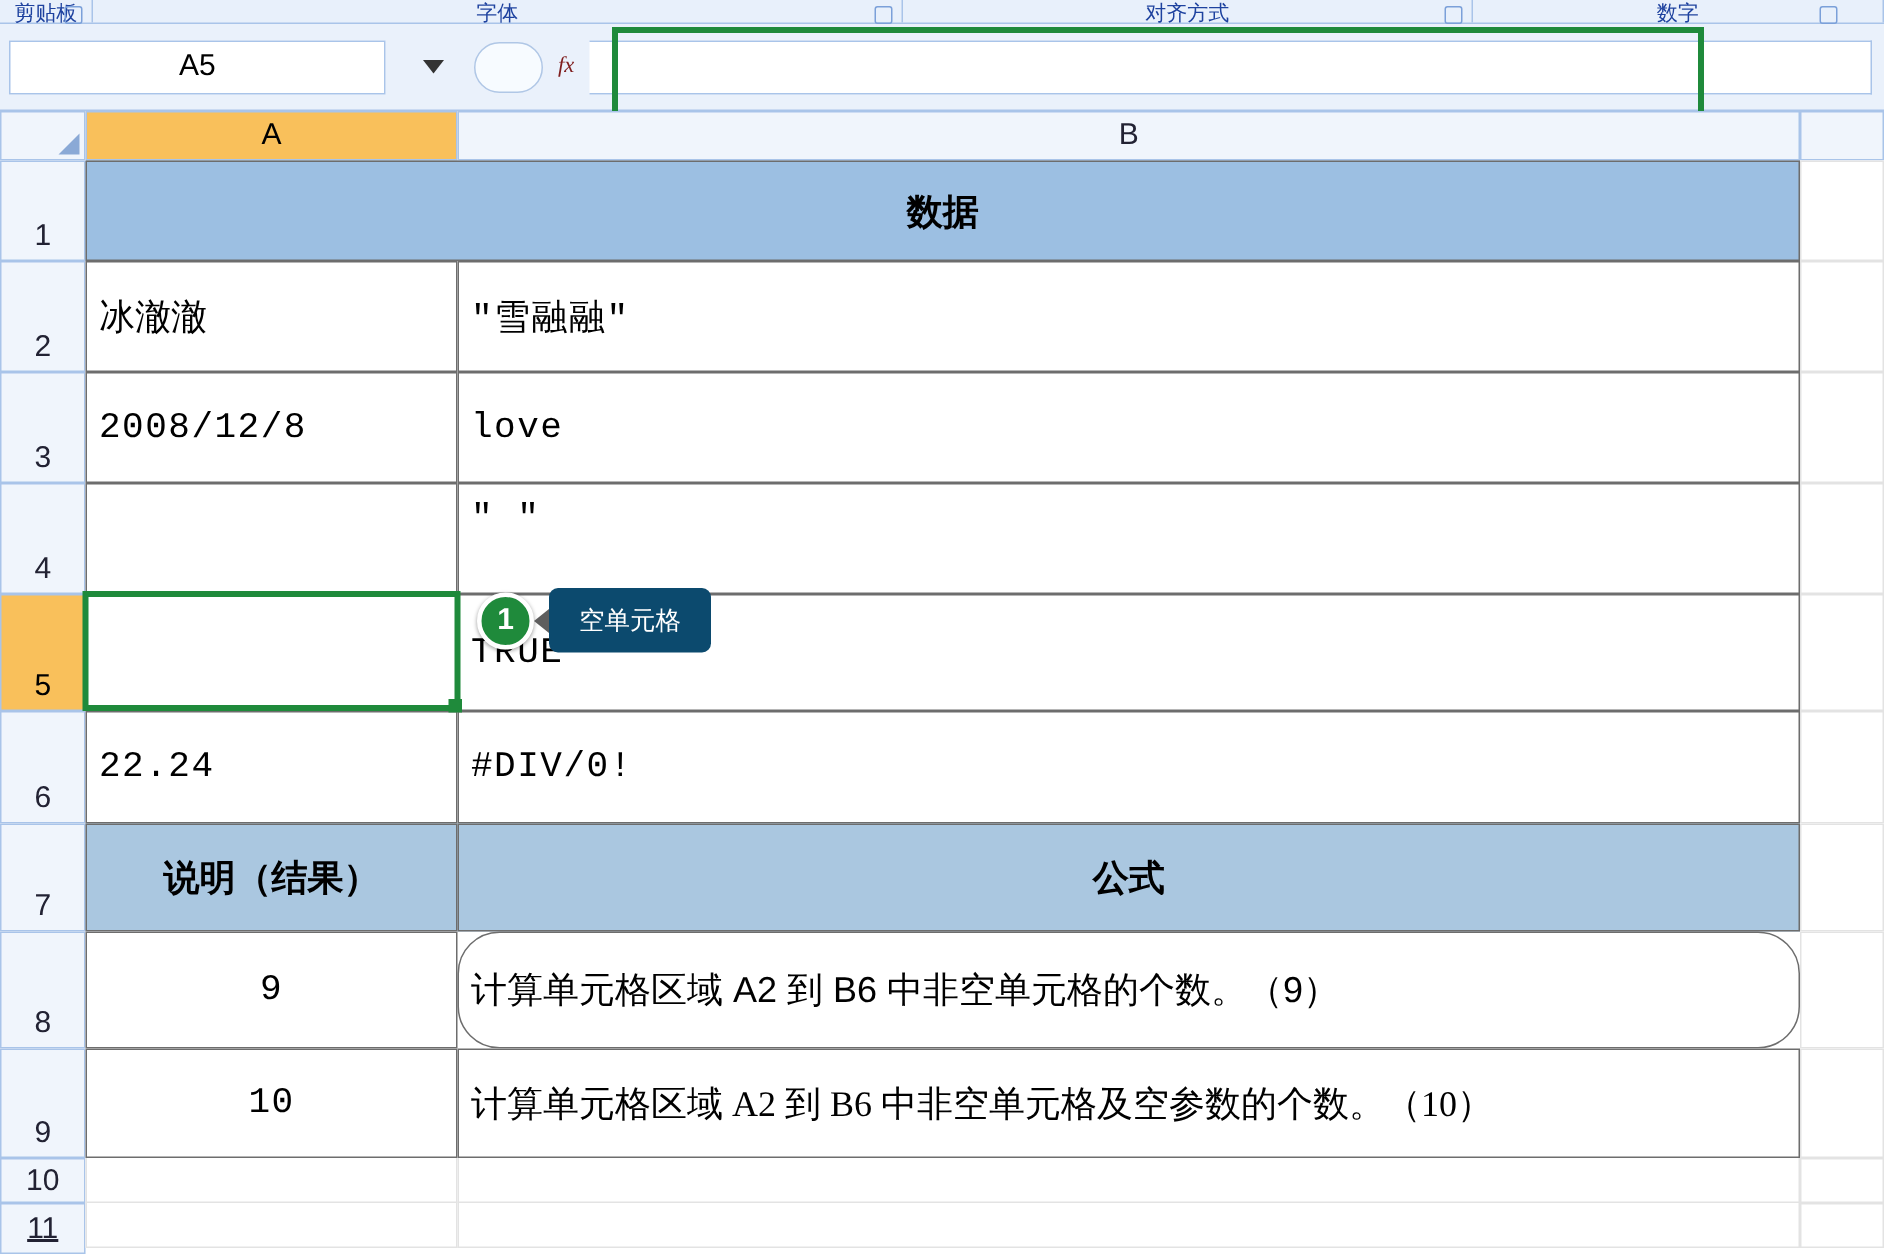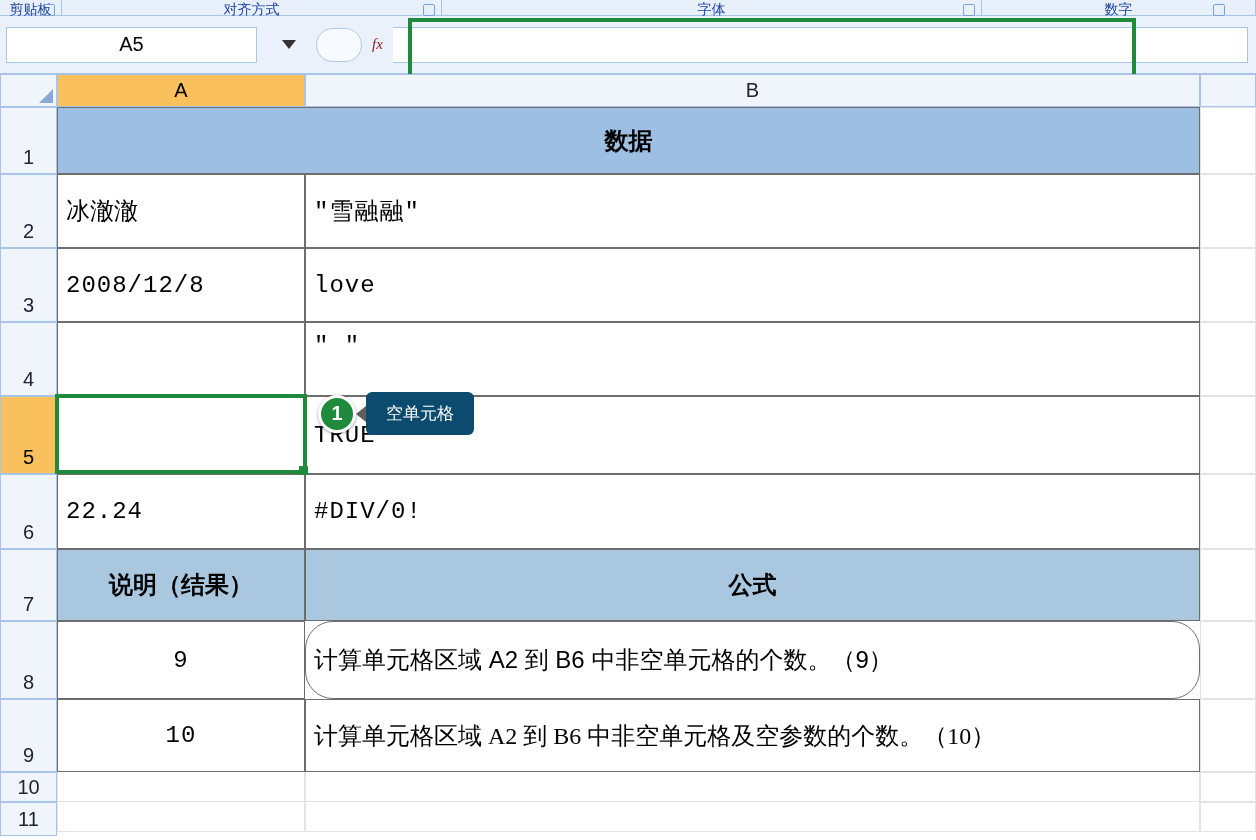--- a/index.html
+++ b/index.html
@@ -221,22 +221,22 @@
     border-top: 8px solid transparent;
     border-bottom: 8px solid transparent;
     border-right: 10px solid #5e5e5e;
   }
 </style>
 </head>
 <body>
 
 <div class="ribbon">
   <div class="rg rg1">剪贴板</div>
+  <div class="rg rg2">字体</div>
   <div class="rg rg3">对齐方式</div>
-  <div class="rg rg2">字体</div>
   <div class="rg rg4">数字</div>
 </div>
 
 <div class="fbar">
   <div class="namebox-wrap">
     <div class="namebox">
       <span>A5</span>
     </div>
     <div class="dd-arrow"></div>
   </div>
@@ -297,21 +297,21 @@
   <div class="rowhdr">9</div>
   <div class="cell center mono">10</div>
   <div class="cell" style="font-family:'Microsoft YaHei','SimSun',serif;">计算单元格区域 A2 到 B6 中非空单元格及空参数的个数。（10）</div>
   <div class="cell colC"></div>
 
   <div class="rowhdr" style="align-items:center;padding:0;">10</div>
   <div class="cell noborder"></div>
   <div class="cell noborder"></div>
   <div class="cell colC"></div>
 
-  <div class="rowhdr" style="align-items:center;padding:16px;">11</div>
+  <div class="rowhdr" style="align-items:center;padding:16px;text-decoration:underline;">11</div>
   <div class="cell noborder"></div>
   <div class="cell noborder"></div>
   <div class="cell colC"></div>
 
   <div class="active-cell-outline" style="left:55px; top:320px; width:252px; height:80px;"></div>
 
   <div class="anno" style="left:318px; top:318px;">
     <div class="badge">1</div>
     <div class="tip">空单元格</div>
   </div>

